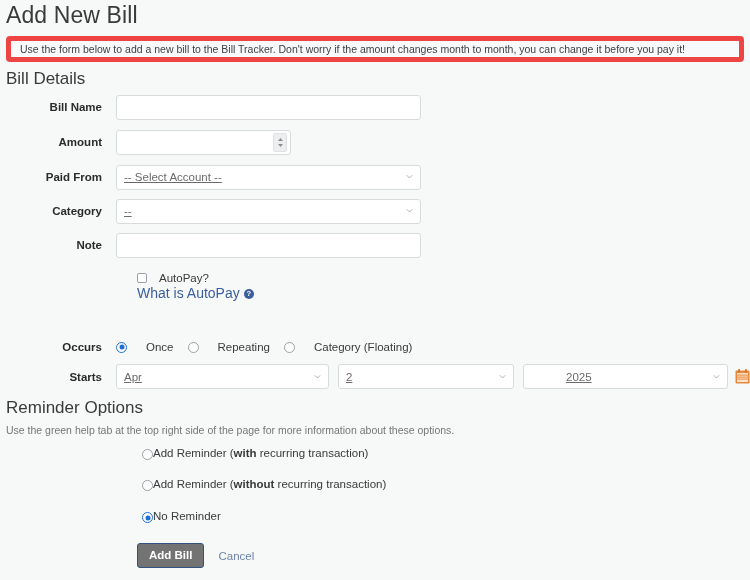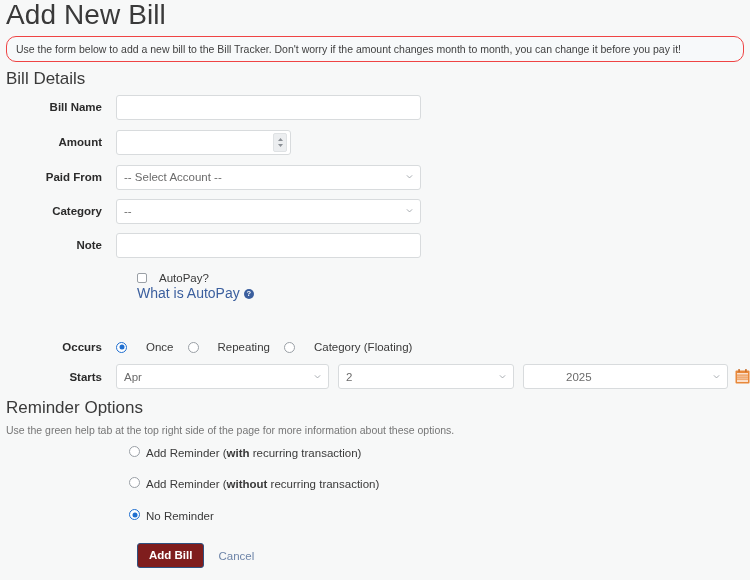--- a/index.html
+++ b/index.html
@@ -19,37 +19,37 @@
     width: 750px;
     height: 580px;
     background: #f7f8f8;
   }
 
   
   .page-title {
     position: absolute;
     left: 6px;
     top: 1px;
-    font-size: 28px;
+    font-size: 23px;
     font-weight: 300;
     color: #3a3a3a;
     letter-spacing: 0.1px;
     line-height: 28px;
   }
 
   
   .alert-box {
     position: absolute;
     left: 6px;
     top: 36px;
     width: 738px;
     height: 26px;
     background: #f7f9fa;
-    border: 1px solid #ef4444;
-    border-radius: 10px;
+    border: 5px solid #ef4444;
+    border-radius: 4px;
     display: flex;
     align-items: center;
     padding: 0 9px;
   }
   .alert-text {
     font-size: 10.5px;
     color: #3f3f3f;
     line-height: 14px;
     white-space: nowrap;
   }
@@ -115,20 +115,21 @@
     background: #ffffff;
     font-family: "Liberation Sans", sans-serif;
     font-size: 11.5px;
     color: #6b6b6b;
     padding: 0 20px 0 7px;
     outline: none;
     position: relative;
     display: flex;
     align-items: center;
     cursor: pointer;
+    text-decoration: underline;
   }
   .select-caret {
     position: absolute;
     right: 7px;
     top: 50%;
     transform: translateY(-55%);
     width: 7px;
     height: 7px;
     pointer-events: none;
   }
@@ -278,24 +279,23 @@
     height: 15px;
     margin-left: 7px;
     cursor: pointer;
     flex: 0 0 auto;
   }
   .cal-icon svg { display: block; }
 
   
   .reminder-opt {
     position: absolute;
-    left: 129px;
-    display: flex;
-    align-items: flex-start;
-    gap: 6px;
+    left: 142px;
+    display: flex;
+    align-items: flex-end;
   }
   #rem-opt-0 { top: 446px; }
   #rem-opt-1 { top: 477px; }
   #rem-opt-2 { top: 509px; }
   .reminder-label {
     font-size: 11.5px;
     color: #3a3a3a;
     line-height: 14px;
     cursor: pointer;
     white-space: nowrap;
@@ -305,21 +305,21 @@
   
   .footer-actions {
     position: absolute;
     left: 137px;
     top: 543px;
     display: flex;
     align-items: center;
     gap: 14px;
   }
   .btn-primary {
-    background: #7f1d1d;
+    background: #737373;
     border: 1px solid #2f5280;
     color: #ffffff;
     font-family: "Liberation Sans", sans-serif;
     font-size: 11.5px;
     font-weight: bold;
     padding: 5px 11px;
     border-radius: 3px;
     line-height: 13px;
     cursor: pointer;
   }

